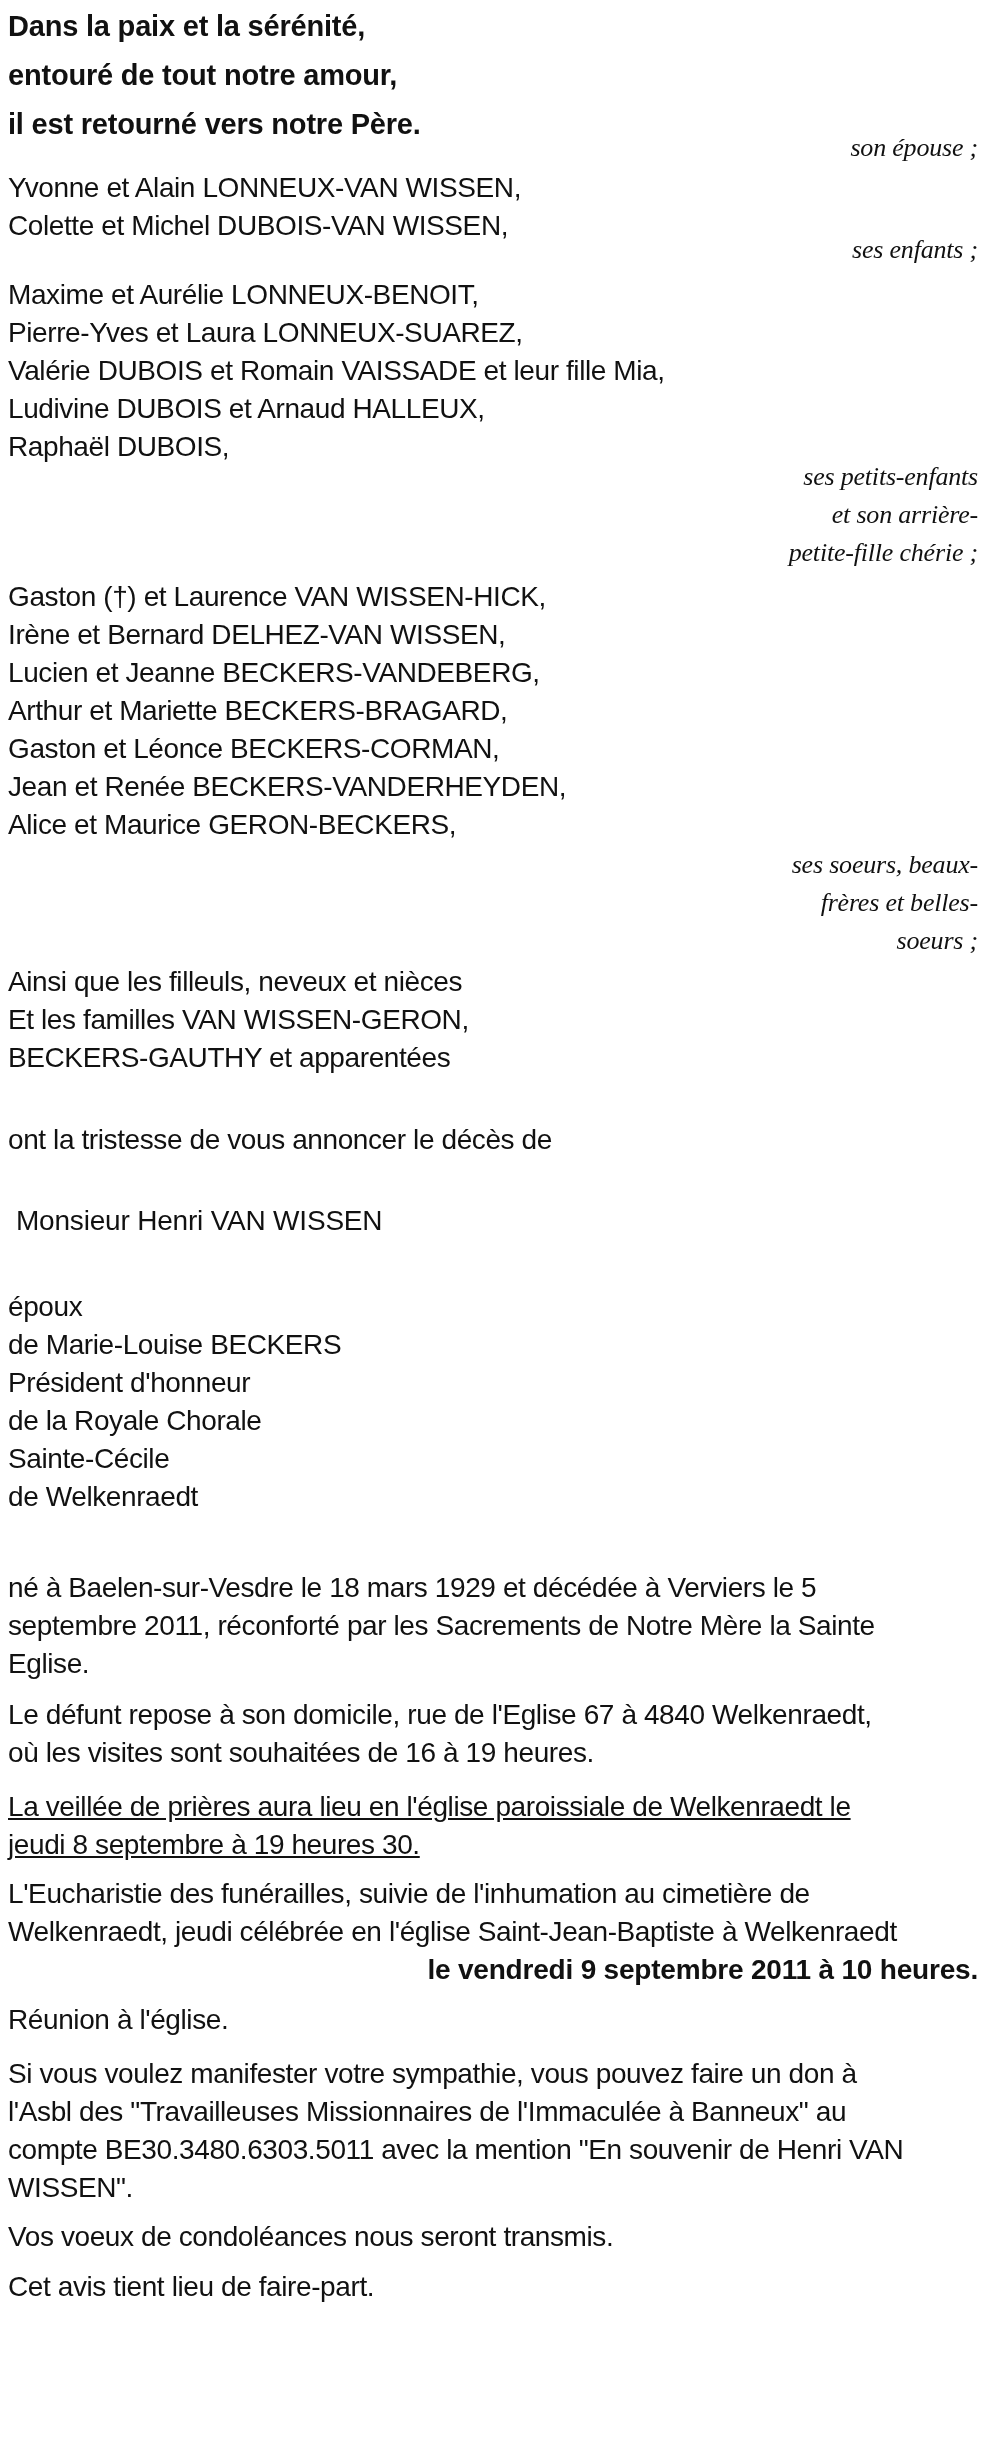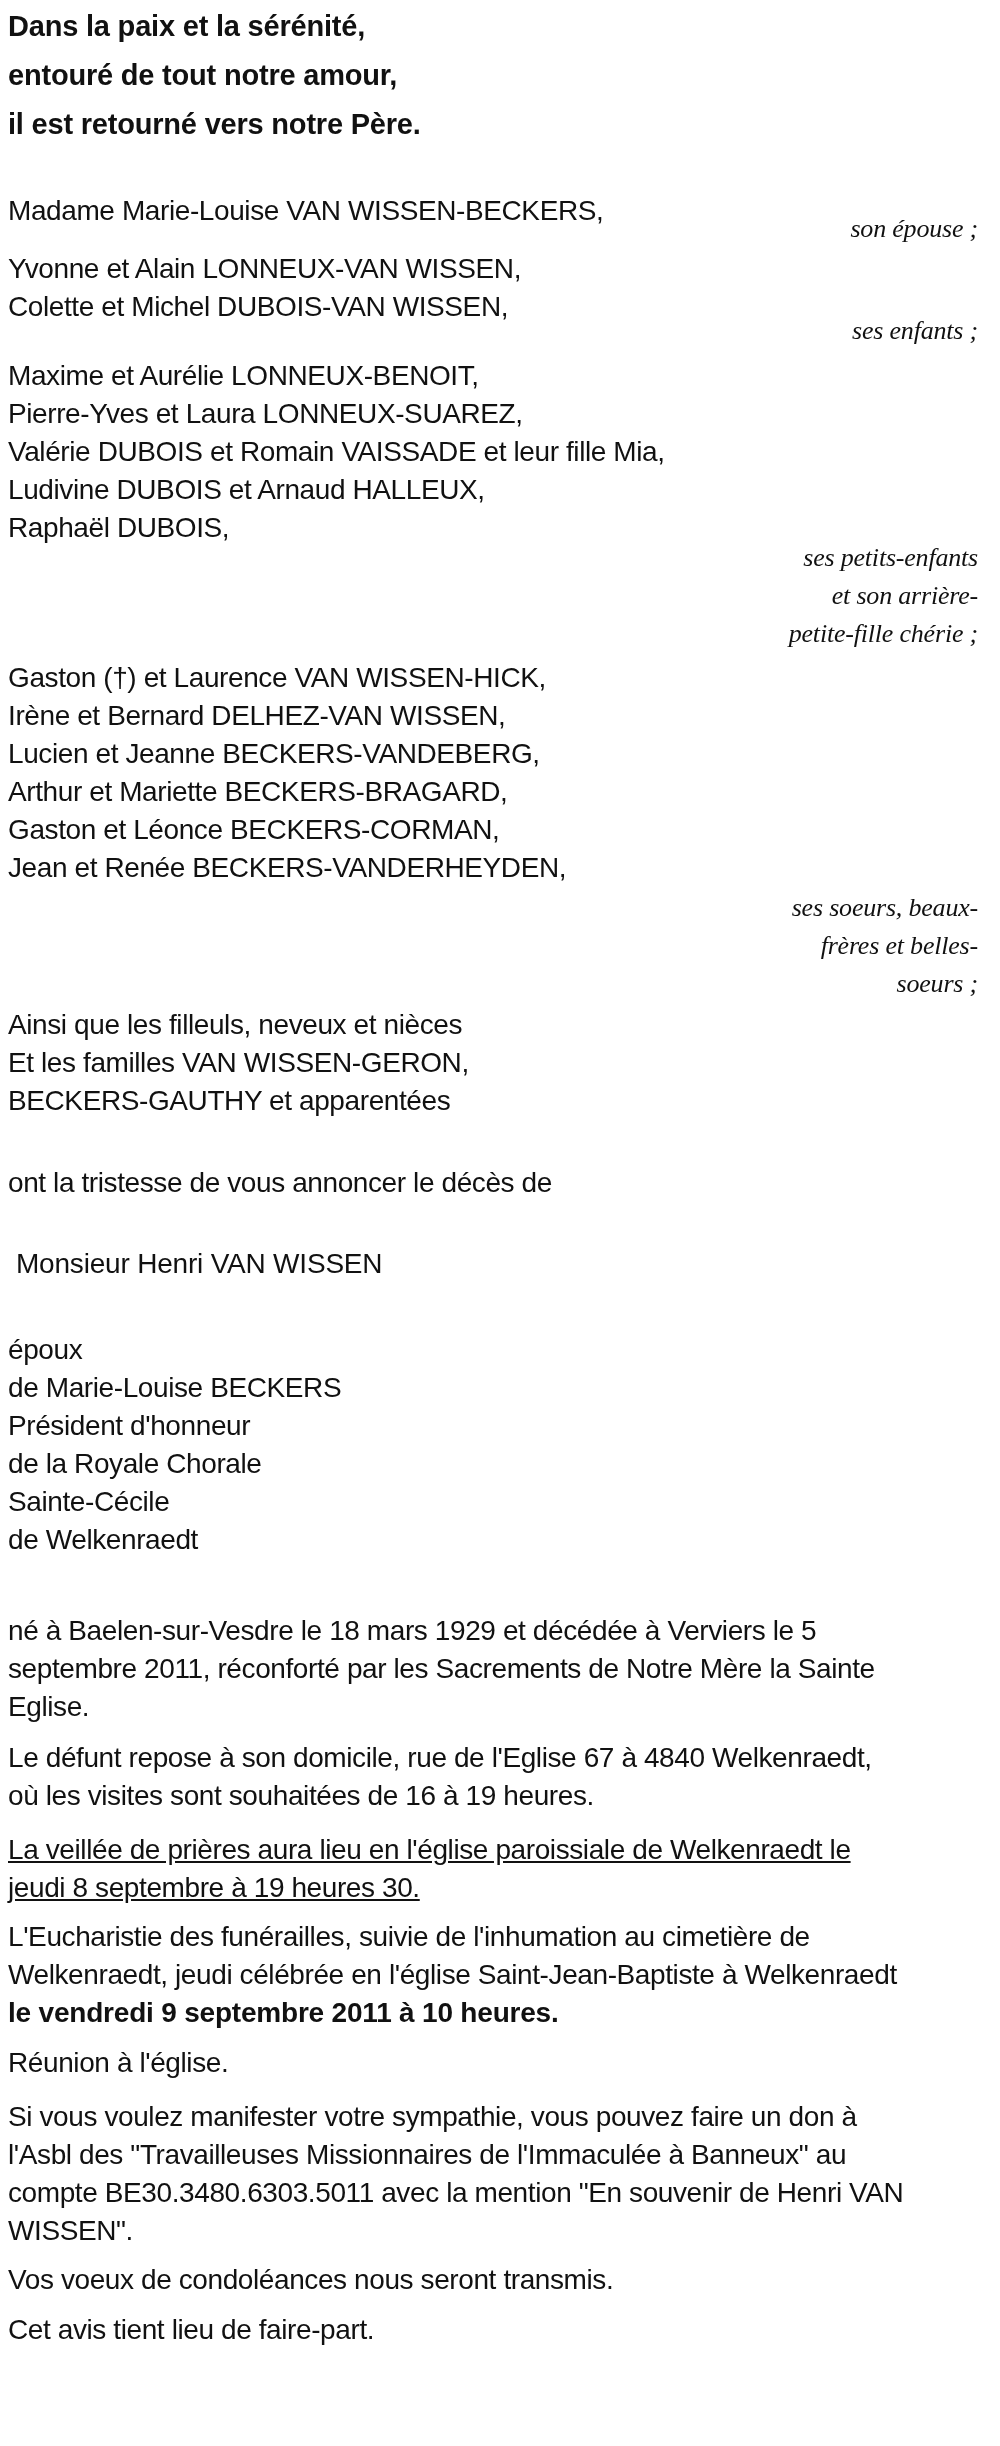--- a/index.html
+++ b/index.html
@@ -20,21 +20,21 @@
     line-height: 49px;
     letter-spacing: -0.2px;
     white-space: nowrap;
   }
   .b-line {
     font-size: 28px;
     line-height: 38px;
     letter-spacing: -0.4px;
     white-space: nowrap;
   }
-  .b-line.bold { font-weight: bold; letter-spacing: -0.2px; }
+  .b-line.bold { font-weight: bold; letter-spacing: -0.2px; text-align: right; }
   .b-rel {
     font-family: Liberation Serif, serif;
     font-style: italic;
     font-size: 26px;
     line-height: 38px;
     text-align: right;
     letter-spacing: -0.2px;
   }
   .b-heading {
     margin: 8px;
@@ -70,23 +70,20 @@
 <body>
 
 <div class="page">
 
   <div id="blk-intro">
     <div class="b-intro-line">Dans la paix et la sérénité,</div>
     <div class="b-intro-line">entouré de tout notre amour,</div>
     <div class="b-intro-line">il est retourné vers notre Père.</div>
   </div>
 
-  <div id="blk-spouse">
-    <div class="b-line">Madame Marie-Louise VAN WISSEN-BECKERS,</div>
-  </div>
   <div id="blk-rel-spouse" class="b-rel">son épouse ;</div>
 
   <div id="blk-children">
     <div class="b-line">Yvonne et Alain LONNEUX-VAN WISSEN,</div>
     <div class="b-line">Colette et Michel DUBOIS-VAN WISSEN,</div>
   </div>
   <div id="blk-rel-children" class="b-rel">ses enfants ;</div>
 
   <div id="blk-grandchildren">
     <div class="b-line">Maxime et Aurélie LONNEUX-BENOIT,</div>
@@ -101,20 +98,21 @@
     <div class="b-rel">petite-fille chérie ;</div>
   </div>
 
   <div id="blk-siblings">
     <div class="b-line">Gaston (†) et Laurence VAN WISSEN-HICK,</div>
     <div class="b-line">Irène et Bernard DELHEZ-VAN WISSEN,</div>
     <div class="b-line">Lucien et Jeanne BECKERS-VANDEBERG,</div>
     <div class="b-line">Arthur et Mariette BECKERS-BRAGARD,</div>
     <div class="b-line">Gaston et Léonce BECKERS-CORMAN,</div>
     <div class="b-line">Jean et Renée BECKERS-VANDERHEYDEN,</div>
+    <div class="b-line">Alice et Maurice GERON-BECKERS,</div>
   </div>
   <div id="blk-rel-siblings">
     <div class="b-rel">ses soeurs, beaux-</div>
     <div class="b-rel">frères et belles-</div>
     <div class="b-rel">soeurs ;</div>
   </div>
 
   <div id="blk-others">
     <div class="b-line">Ainsi que les filleuls, neveux et nièces</div>
     <div class="b-line">Et les familles VAN WISSEN-GERON,</div>

